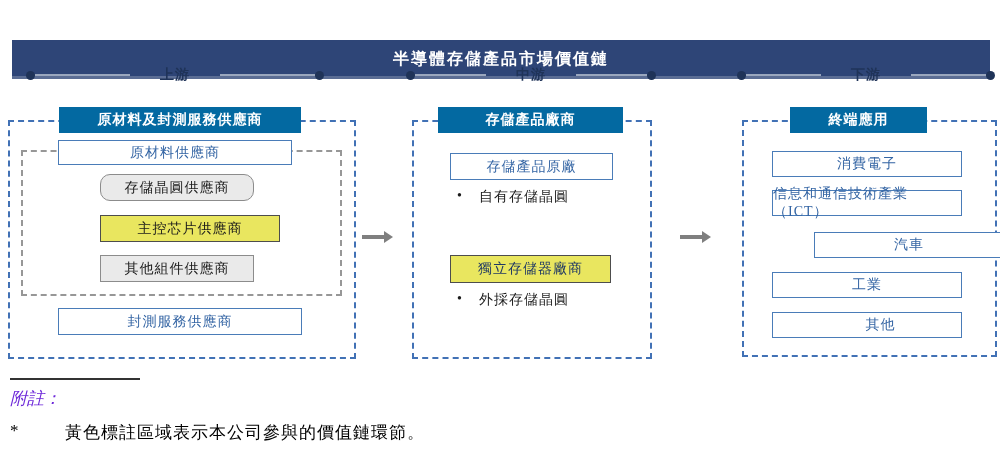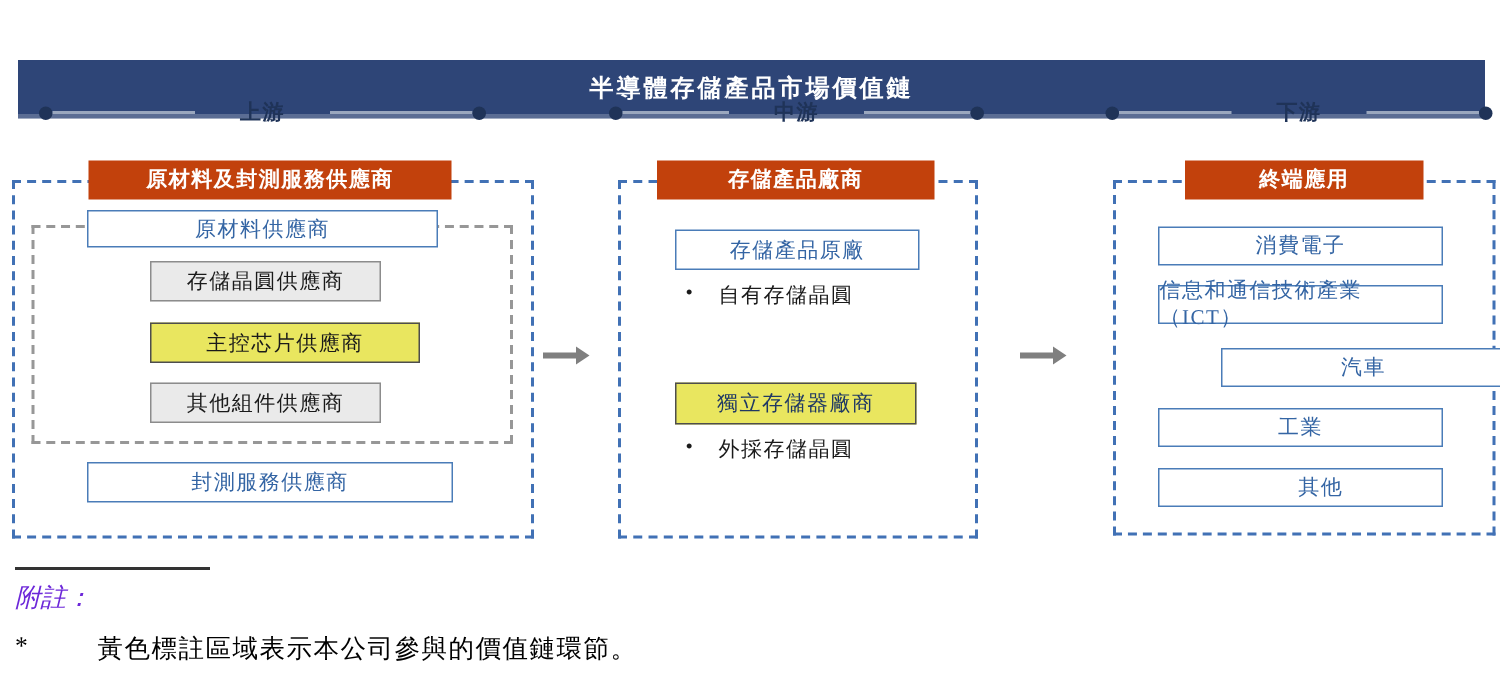--- a/index.html
+++ b/index.html
@@ -23,36 +23,36 @@
 
   
   .dashed-blue { position:absolute; border:2px dashed #4171B5; z-index:0; }
   .dashed-gray { position:absolute; border:2px dashed #979797; z-index:1; }
   #up-outer   { left:8px;   top:120px; width:344px; height:235px; }
   #up-inner   { left:21px;  top:150px; width:317px; height:142px; }
   #mid-outer  { left:412px; top:120px; width:236px; height:235px; }
   #down-outer { left:742px; top:120px; width:251px; height:233px; }
 
   
-  .sec-header { position:absolute; height:26px; background:#c2410c; color:#ffffff; z-index:3;
+  .sec-header { position:absolute; height:26px; background:#0369a1; color:#ffffff; z-index:3;
                 display:flex; align-items:center; justify-content:center;
                 font:bold 14px "Liberation Sans", sans-serif; letter-spacing:1px; }
   #up-header   { left:59px;  top:107px; width:242px; }
   #mid-header  { left:438px; top:107px; width:185px; }
-  #down-header { left:790px; top:107px; width:159px; }
+  #down-header { left:790px; top:107px; width:137px; }
 
   
   .box { position:absolute; display:flex; align-items:center; justify-content:center; z-index:2;
          font:14px "Liberation Serif", serif; letter-spacing:1px; background:#ffffff; box-sizing:border-box; }
   .box.blue   { border:1px solid #4A7CB8; color:#3465A4; }
   .box.gray   { background:#EAEAEA; border:1px solid #8C8C8C; color:#1A1A1A; }
   .box.yellow { background:#E9E65F; border:1px solid #4D4D4D; }
 
   #box-raw        { left:58px;  top:140px; width:234px; height:25px; }
-  #box-wafer      { left:100px; top:174px; width:154px; height:27px; }
+  #box-wafer      { left:100px; top:174px; width:154px; height:27px;border-radius:10px; }
   #box-controller { left:100px; top:215px; width:180px; height:27px; color:#1A1A1A; }
   #box-other      { left:100px; top:255px; width:154px; height:27px; }
   #box-packaging  { left:58px;  top:308px; width:244px; height:27px; }
   #box-oem        { left:450px; top:153px; width:163px; height:27px; }
   #box-indep      { left:450px; top:255px; width:161px; height:28px; color:#1F3864; }
 
   .end-box { left:772px; width:190px; height:26px; }
   #box-end-0 { top:151px; } #box-end-1 { top:190px; } #box-end-2 { top:232px;margin-left:42px; }
   #box-end-3 { top:272px; } #box-end-4 { top:312px;padding-left:27px; }
 

